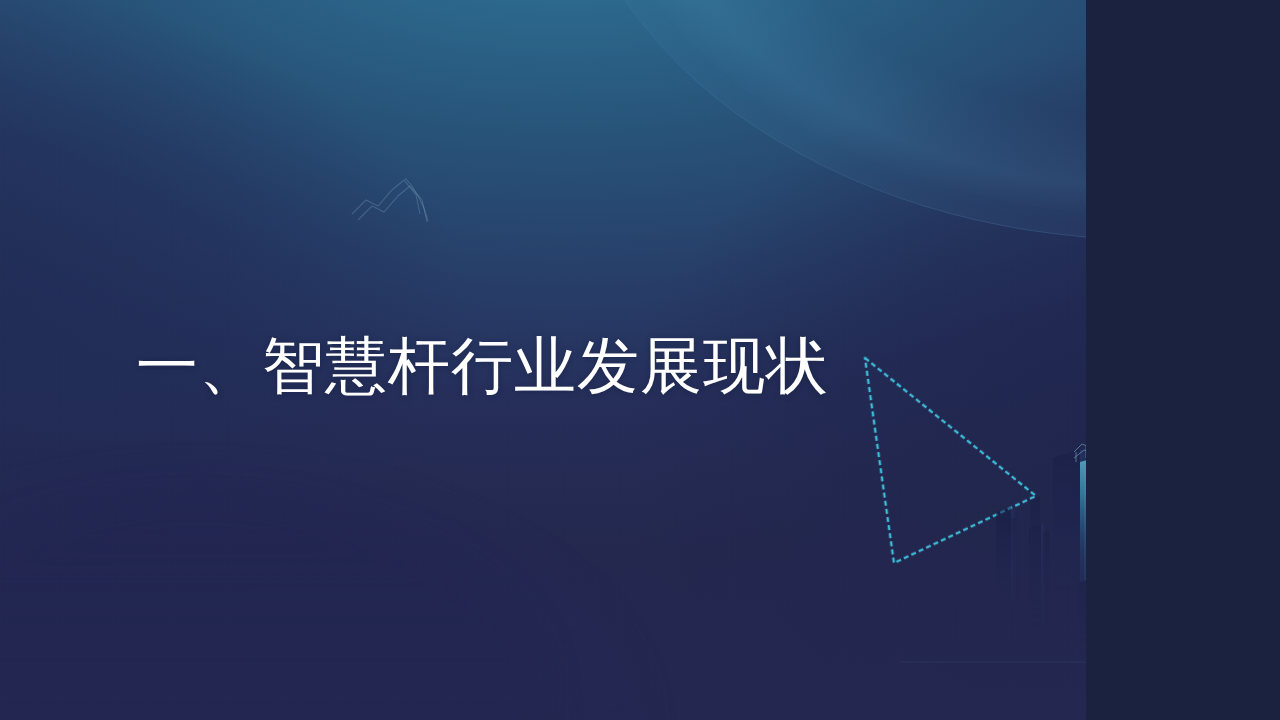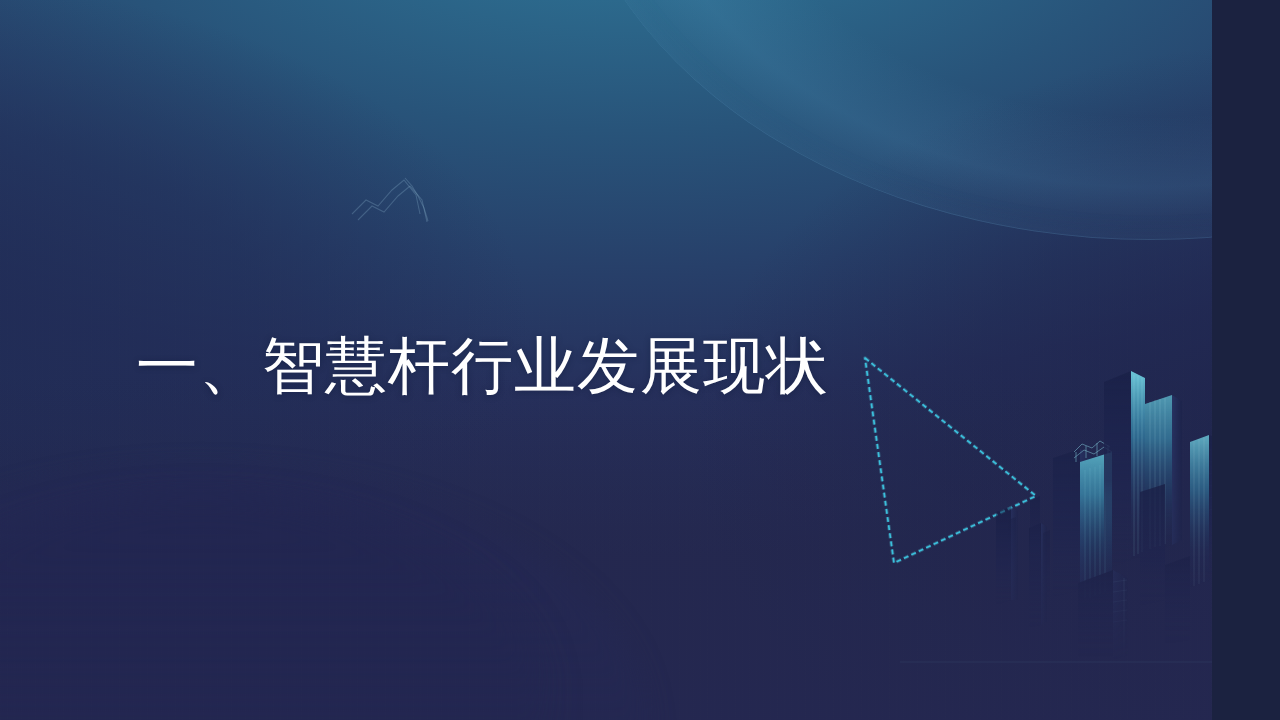--- a/index.html
+++ b/index.html
@@ -7,21 +7,21 @@
     margin: 0;
     padding: 0;
     background: #1b2240;
   }
   body {
     font-family: "Liberation Sans", "DejaVu Sans", sans-serif;
   }
 
   .slide {
     position: relative;
-    width: 1212px;
+    width: 1086px;
     height: 720px;
     overflow: hidden;
     background: #27406a;
   }
 
   
   .bg-base {
     position: absolute;
     inset: 0;
     background:

